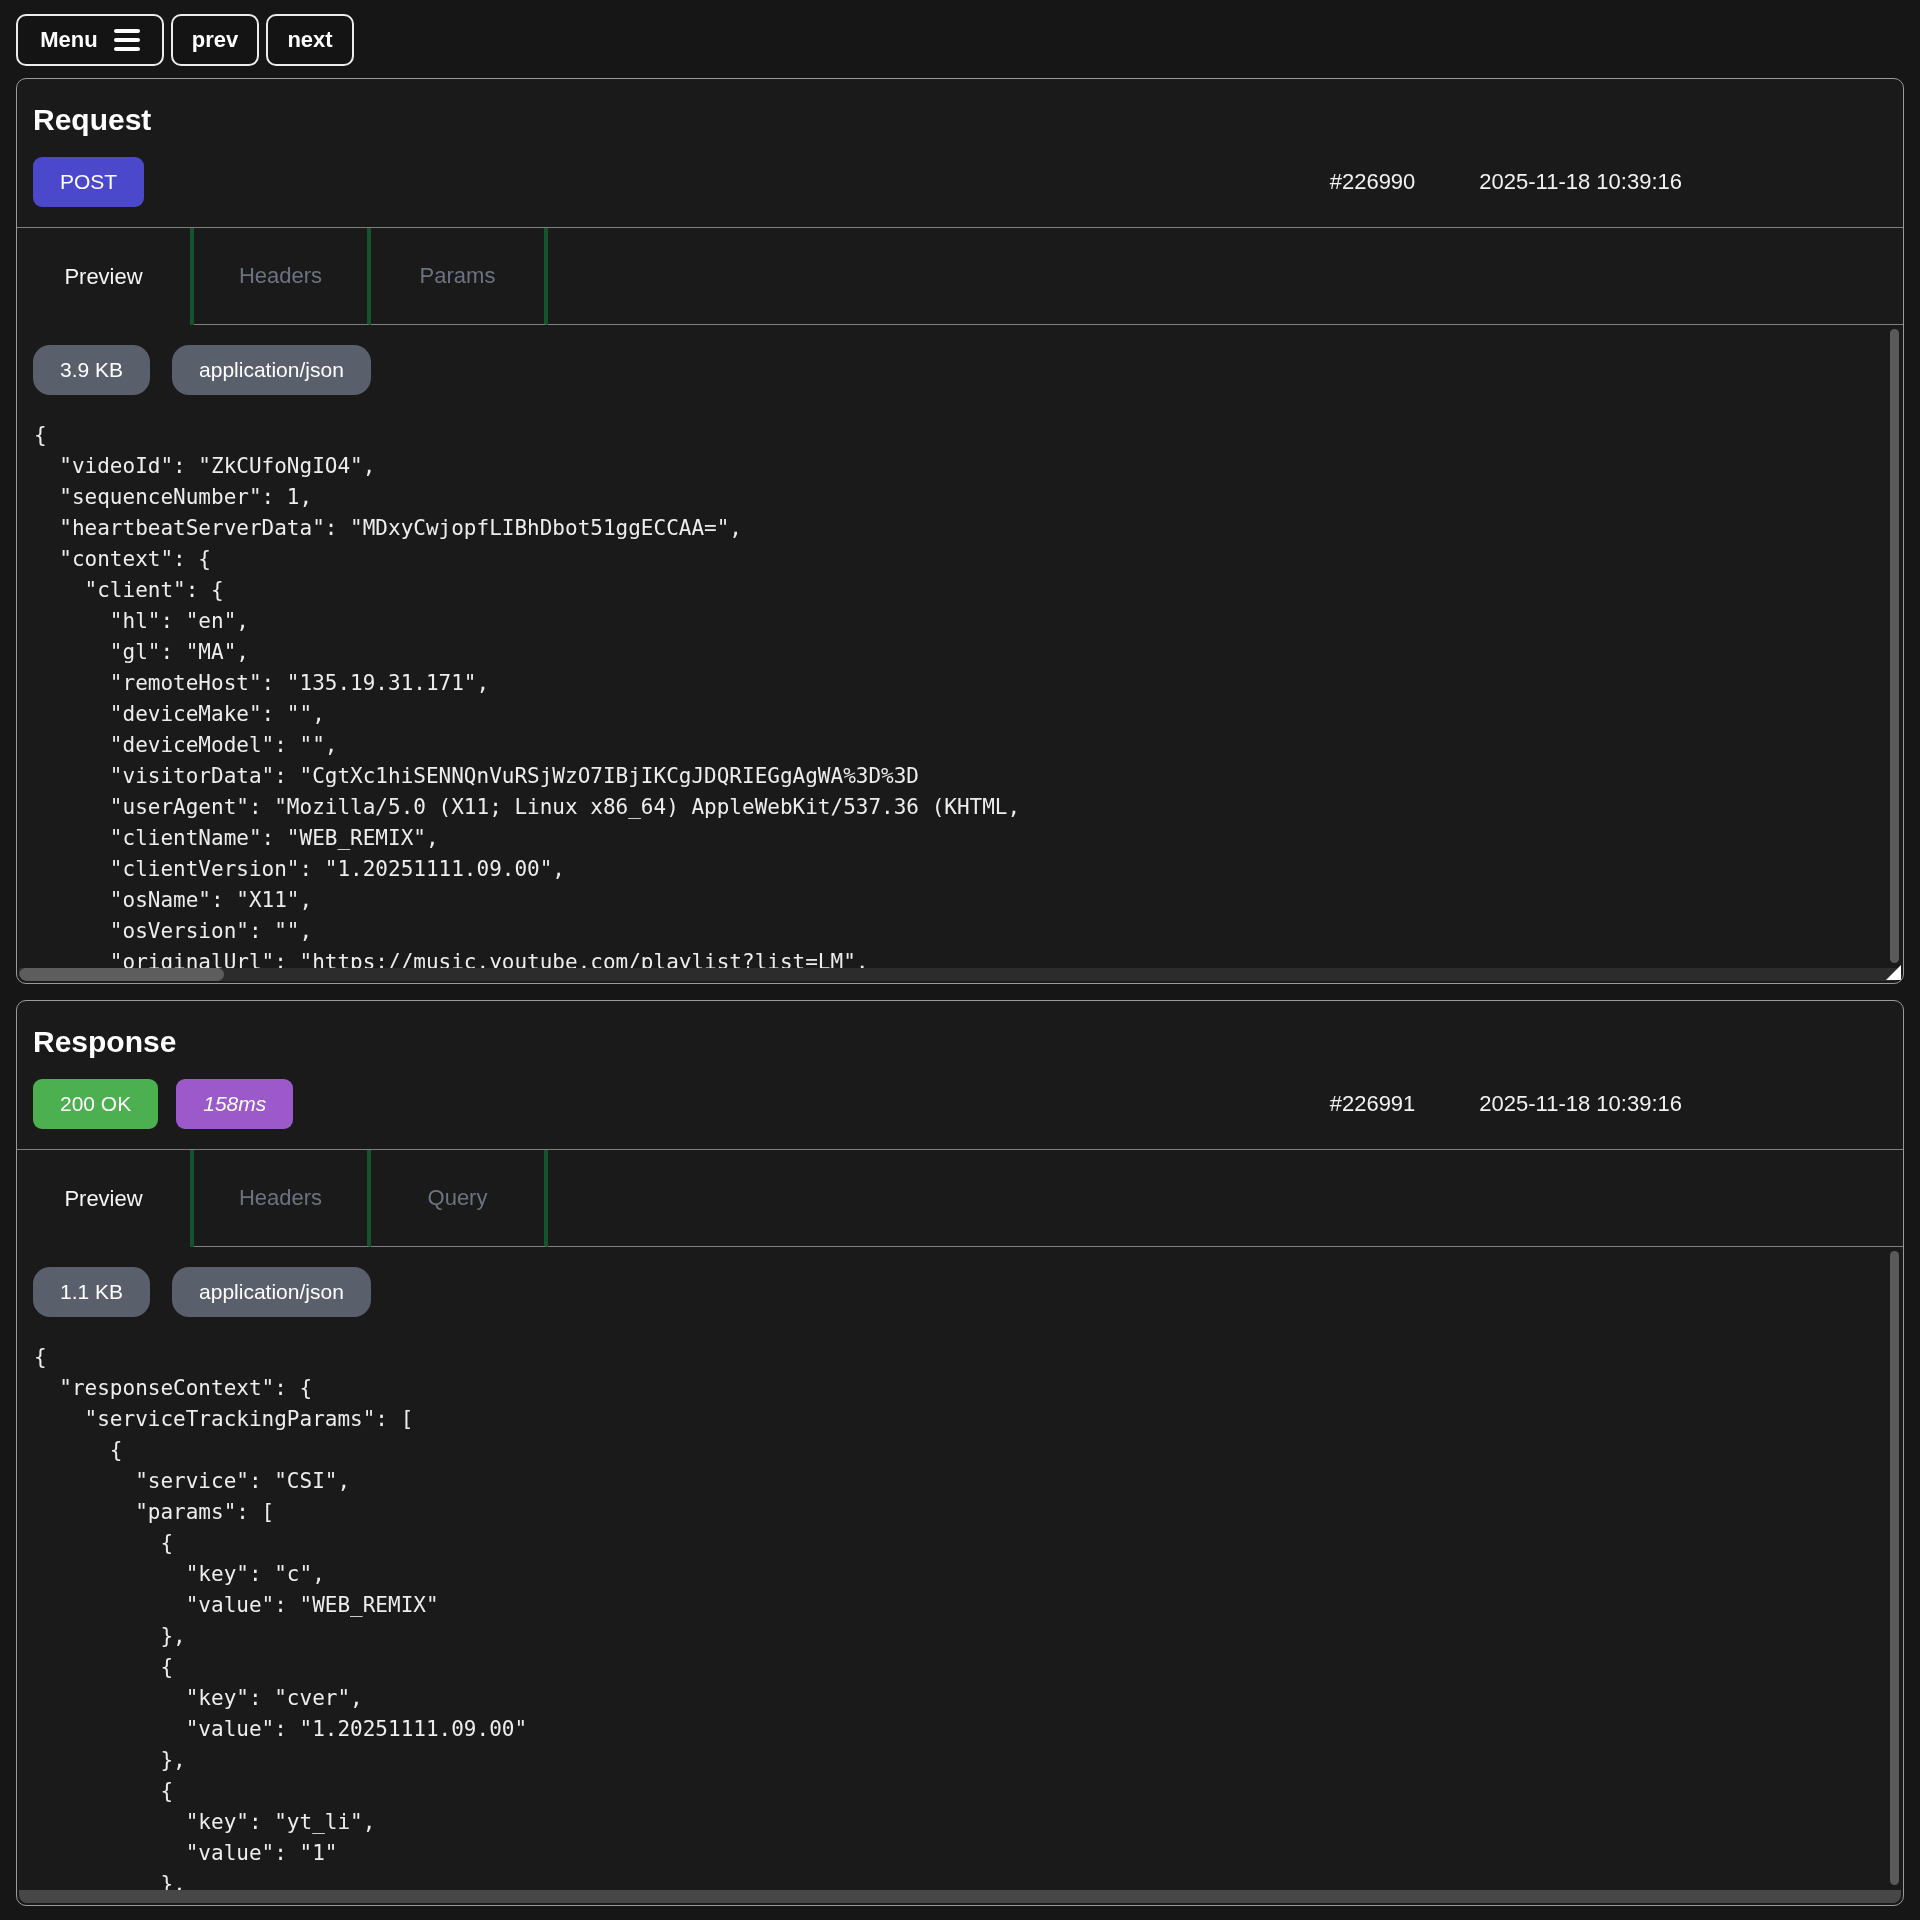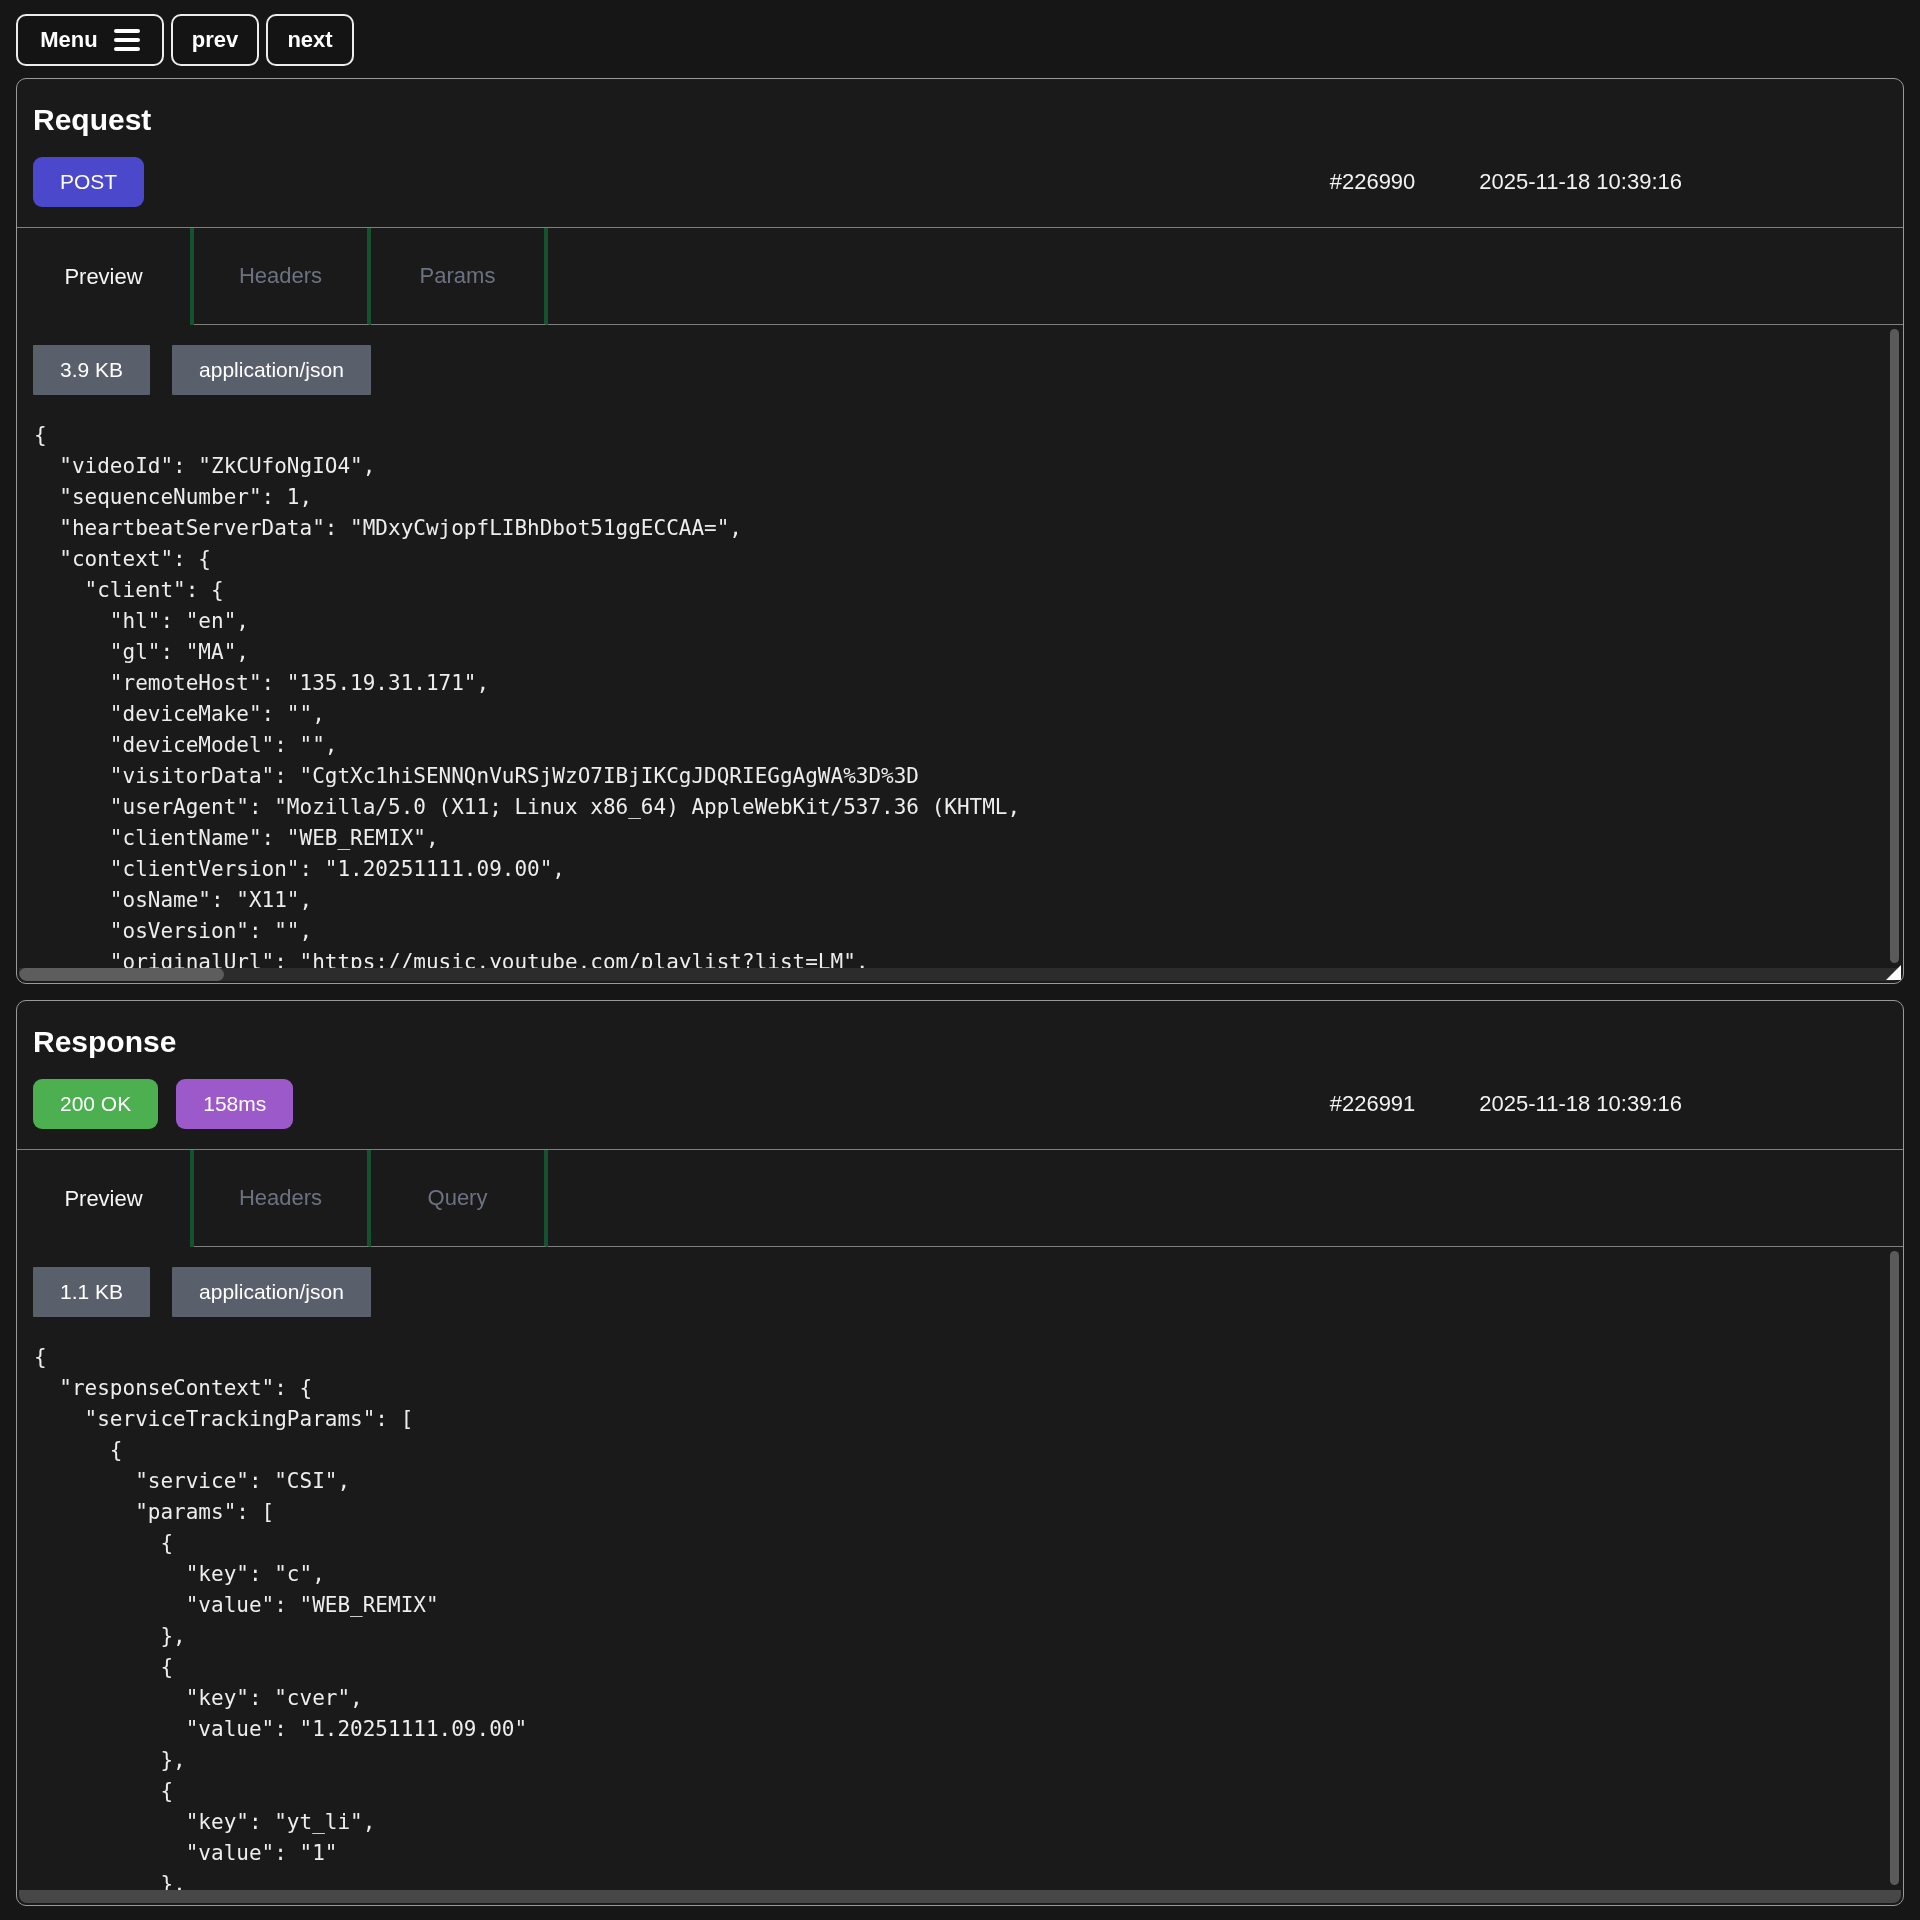--- a/index.html
+++ b/index.html
@@ -34,36 +34,36 @@
     position:relative; background:#1a1a1a;
     border:1.5px solid var(--panel-border,#9a9a9a); border-radius:10px;
     display:flex; flex-direction:column; overflow:hidden;
   }
   .panel-head { padding:24px 16px 20px; }
   .panel-title { font-size:30px; font-weight:bold; color:#ffffff; }
   .meta { display:flex; align-items:center; margin-top:20px; }
   .badge { padding:13px 27px; border-radius:9px; font-size:21px; color:#fff; }
   .badge.method { background:var(--accent-method-post,#4b48cb); }
   .badge.status { background:var(--status-success,#4caf50); }
-  .badge.duration { background:var(--duration-badge,#9c59c9); margin-left:18px; }
+  .badge.duration { background:var(--duration-badge,#9c59c9); margin-left:18px;font-style:italic; }
   .meta-id { margin-left:auto; font-size:22px; }
   .meta-time { margin-left:64px; margin-right:205px; font-size:22px; }
 
   .tabs { display:flex; border-top:1px solid #7f7f7f; height:98px; flex:none; }
   .tab {
     width:177px; display:flex; align-items:center; justify-content:center;
     font-size:22px; color:var(--tab-inactive-text,#6c7280);
     border-right:4px solid #14532d; border-bottom:1px solid #7f7f7f; cursor:pointer;
   }
   .tab.active { color:#f5f5f5; border-bottom:none; }
   .tab.filler { flex:1; border-right:none; cursor:default; }
 
   .panel-body { flex:1; position:relative; overflow:hidden; }
   .chips { display:flex; gap:22px; margin:20px 0 0 16px; }
-  .chip { background:var(--chip-bg,#5a5f6c); border-radius:1px; padding:13px 27px; font-size:21px; color:#fff; }
+  .chip { background:var(--chip-bg,#5a5f6c); border-radius:17px; padding:13px 27px; font-size:21px; color:#fff; }
   .code {
     margin-top:25px; padding-left:17px;
     font-family:"DejaVu Sans Mono", monospace;
     font-size:21px; line-height:31px; color:#ededed;
     white-space:pre; overflow:hidden;
   }
 
   .vscroll { position:absolute; top:4px; right:4px; width:9px; bottom:20px; background:#5a5a5a; border-radius:5px; }
   .hscroll { position:absolute; left:2px; right:2px; bottom:2px; height:13px; background:#2c2c2c; border-radius:0 0 8px 8px; overflow:hidden; }
   .hthumb { height:100%; border-radius:7px; background:#5d5d5d; }

